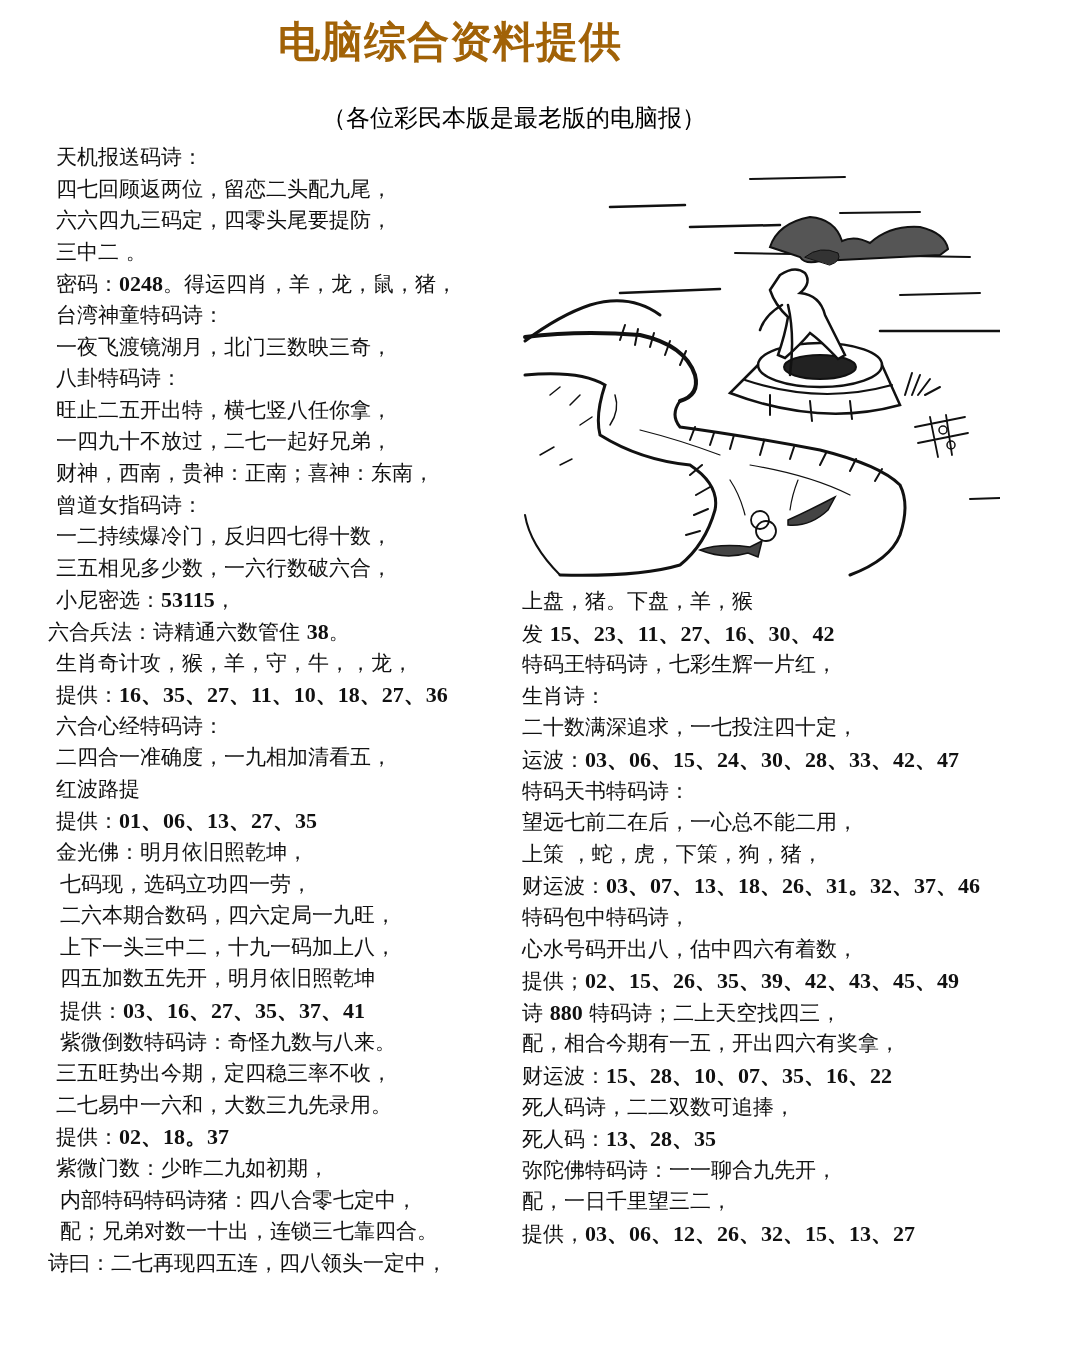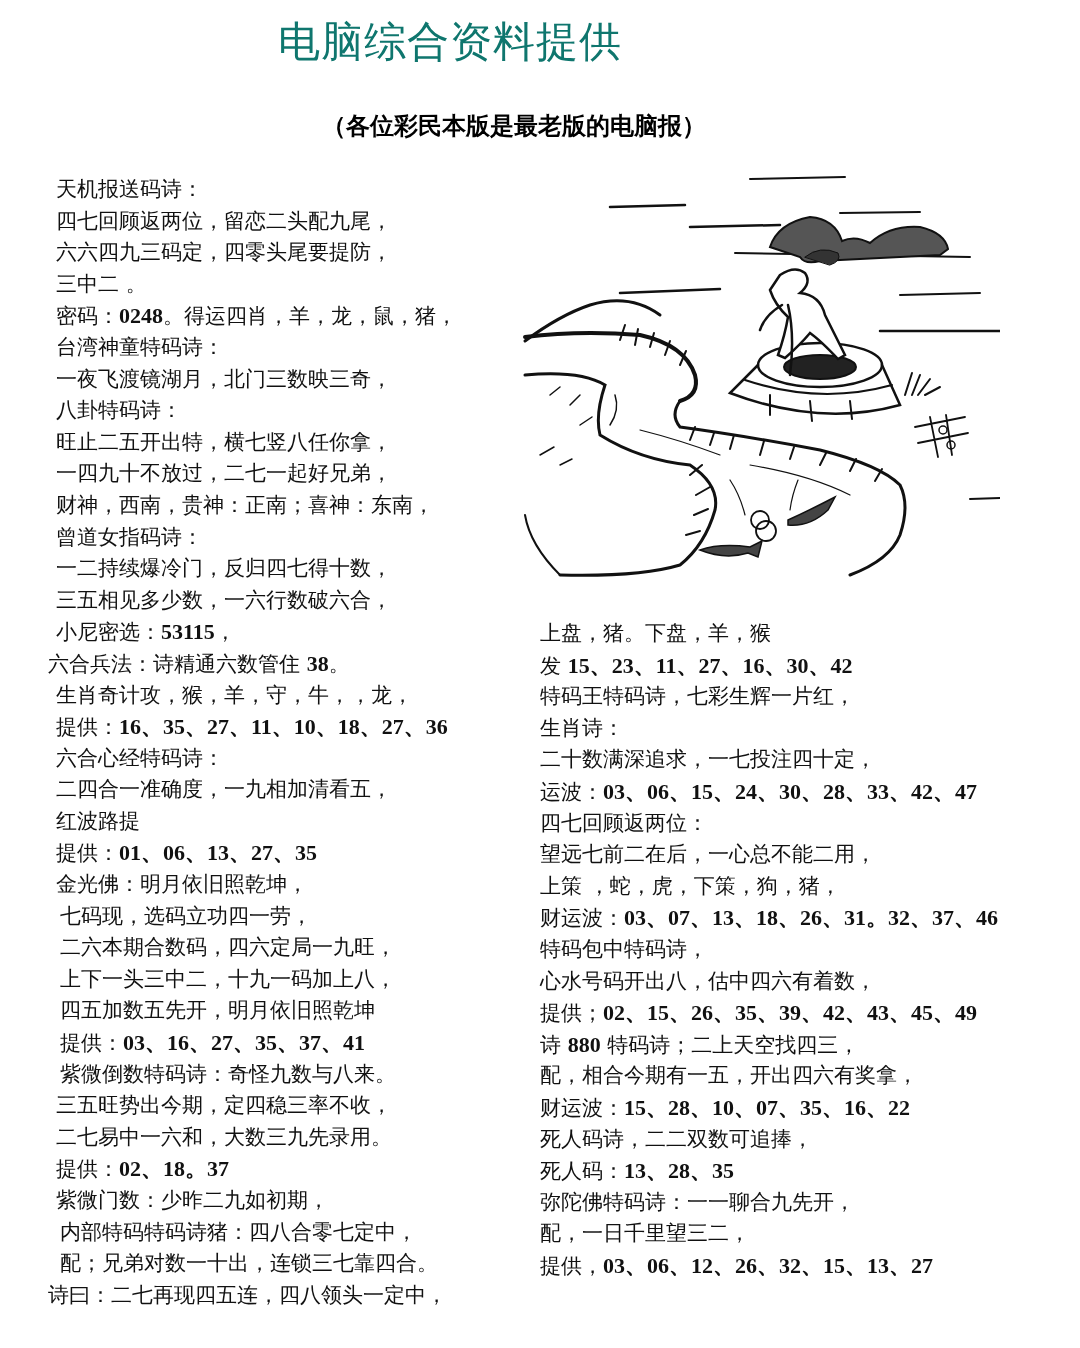--- a/index.html
+++ b/index.html
@@ -3,30 +3,30 @@
 <meta charset="utf-8">
 <style>
   html, body { margin: 0; padding: 0; background: #ffffff; }
   body {
     width: 1080px; height: 1348px; position: relative; overflow: hidden;
     font-family: "DejaVu Sans", "Liberation Sans", sans-serif;
     color: #111111;
   }
   .title {
     position: absolute; left: 278px; top: 14px;
-    font-size: 42px; letter-spacing: 1px; font-weight: normal; color: #0f766e;
+    font-size: 42px; letter-spacing: 1px; font-weight: bold; color: #a16207;
     white-space: nowrap;
   }
   .subtitle {
-    position: absolute; left: 322px; top: 110px;
-    font-size: 24px; color: #000; white-space: nowrap; font-weight: bold;
+    position: absolute; left: 322px; top: 102px;
+    font-size: 24px; color: #000; white-space: nowrap;
   }
-  .col { position: absolute; margin-top: 32px; }
+  .col { position: absolute; }
   .col-left { left: 56px; top: 142px; width: 470px; }
-  .col-right { left: 540px; top: 586px; width: 530px; }
+  .col-right { left: 522px; top: 586px; width: 530px; }
   .line {
     height: 31.6px; line-height: 31.6px; font-size: 21px; white-space: nowrap;
   }
   .line.outdent { margin-left: -8px; }
   .line.indent { margin-left: 4px; }
   .num {
     font-family: "Liberation Serif", "DejaVu Serif", serif;
     font-weight: bold; font-size: 22px;
   }
   .illustration {
@@ -77,21 +77,21 @@
     <div class="line indent">配；兄弟对数一十出，连锁三七靠四合。</div>
     <div class="line outdent">诗曰：二七再现四五连，四八领头一定中，</div>
   </div>
 <div class="col col-right" id="right-col">
     <div class="line">上盘，猪。下盘，羊，猴</div>
     <div class="line"><span>发 </span><span class="num">15、23、11、27、16、30、42</span><span></span></div>
     <div class="line">特码王特码诗，七彩生辉一片红，</div>
     <div class="line">生肖诗：</div>
     <div class="line">二十数满深追求，一七投注四十定，</div>
     <div class="line"><span>运波：</span><span class="num">03、06、15、24、30、28、33、42、47</span><span></span></div>
-    <div class="line">四七回顾返两位：</div>
+    <div class="line">特码天书特码诗：</div>
     <div class="line">望远七前二在后，一心总不能二用，</div>
     <div class="line">上策 ，蛇，虎，下策，狗，猪，</div>
     <div class="line"><span>财运波：</span><span class="num">03、07、13、18、26、31。32、37、46</span><span></span></div>
     <div class="line">特码包中特码诗，</div>
     <div class="line">心水号码开出八，估中四六有着数，</div>
     <div class="line"><span>提供；</span><span class="num">02、15、26、35、39、42、43、45、49</span><span></span></div>
     <div class="line"><span>诗 </span><span class="num">880</span><span> 特码诗；二上天空找四三，</span></div>
     <div class="line">配，相合今期有一五，开出四六有奖拿，</div>
     <div class="line"><span>财运波：</span><span class="num">15、28、10、07、35、16、22</span><span></span></div>
     <div class="line">死人码诗，二二双数可追捧，</div>

